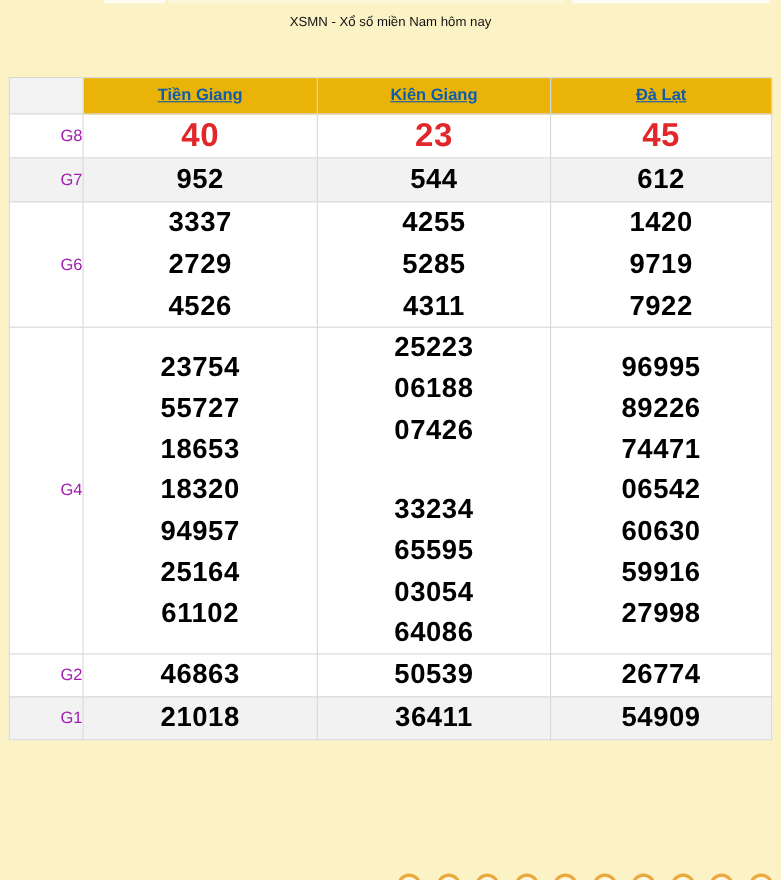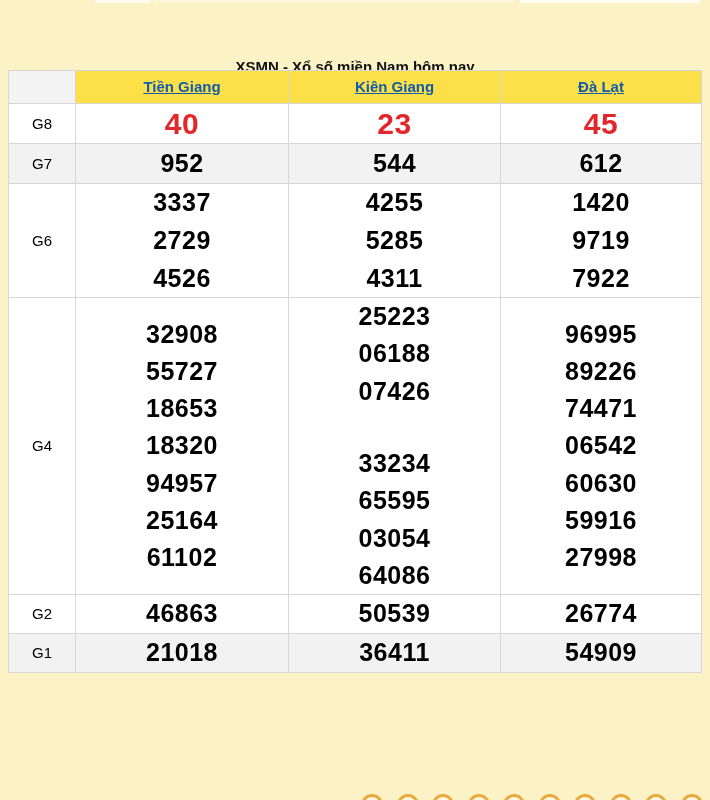--- a/index.html
+++ b/index.html
@@ -17,35 +17,35 @@
     background:var(--page-bg);
     font-family:"Liberation Sans","DejaVu Sans",sans-serif;
   }
   
   .top-artifact{position:absolute;top:0;height:3px;background:#fff;}
   .ta1{left:95px;width:55px;opacity:.75;}
   .ta2{left:153px;width:360px;opacity:.35;}
   .ta3{left:520px;width:180px;opacity:.8;}
 
   .page-header{text-align:center;padding-top:13px;}
-  .page-title{font-size:15px;font-weight:bold;color:#101010;margin-top:45px;}
+  .page-title{font-size:12px;font-weight:normal;color:#101010;}
   .crumbs{margin-top:5px;font-size:14px;color:#222;}
   .crumbs a{color:var(--link);text-decoration:underline;cursor:pointer;}
   .crumbs .sep{margin:0 4px;color:#222;}
 
   table.results{
     position:absolute;left:8px;top:70px;width:694px;
     border-collapse:collapse;background:#fff;table-layout:fixed;
   }
   table.results td{border:1px solid var(--border);padding:0;vertical-align:middle;}
   thead tr{height:33px;}
-  thead td{background:#fde047;text-align:center;}
+  thead td{background:#eab308;text-align:center;}
   thead td.corner{background:#f3f3f3;}
   thead a{color:var(--link);font-weight:bold;font-size:15px;text-decoration:underline;cursor:pointer;}
-  .label-cell{font-size:15px;color:#000000;text-align:center;font-weight:400;}
+  .label-cell{font-size:15px;color:#a21caf;text-align:right;font-weight:400;}
   .num-cell{text-align:center;}
   .num{font-weight:bold;font-size:25px;color:#000;letter-spacing:.5px;
        display:flex;align-items:center;justify-content:center;}
   tr.shaded{background:var(--shade);}
   tr.red-row .num{color:var(--red);}
   tr.row-g8 .num{font-size:30px;}
   tr.row-db .num{font-size:33px;}
 
   .ball{
     position:absolute;top:794px;width:22px;height:22px;border-radius:50%;
@@ -117,21 +117,21 @@
         </td>
         <td class="num-cell">
           <div class="num" style="height: 37.6667px;">1420</div>
           <div class="num" style="height: 37.6667px;">9719</div>
           <div class="num" style="height: 37.6667px;">7922</div>
         </td>
       </tr>
       <tr style="height: 261px;">
         <td class="label-cell">G4</td>
         <td class="num-cell">
-          <div class="num" style="height: 37.2857px;">32908</div>
+          <div class="num" style="height: 37.2857px;">23754</div>
           <div class="num" style="height: 37.2857px;">55727</div>
           <div class="num" style="height: 37.2857px;">18653</div>
           <div class="num" style="height: 37.2857px;">18320</div>
           <div class="num" style="height: 37.2857px;">94957</div>
           <div class="num" style="height: 37.2857px;">25164</div>
           <div class="num" style="height: 37.2857px;">61102</div>
         </td>
         <td class="num-cell">
           <div class="num" style="height: 37.2857px;">25223</div>
           <div class="num" style="height: 37.2857px;">06188</div>

